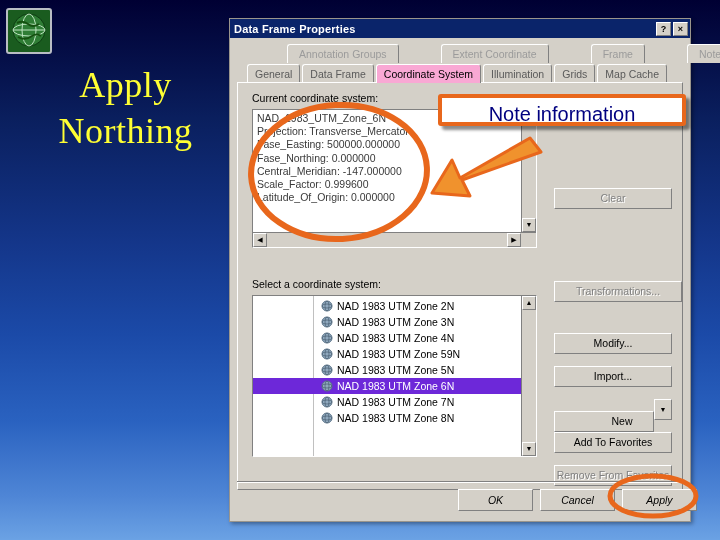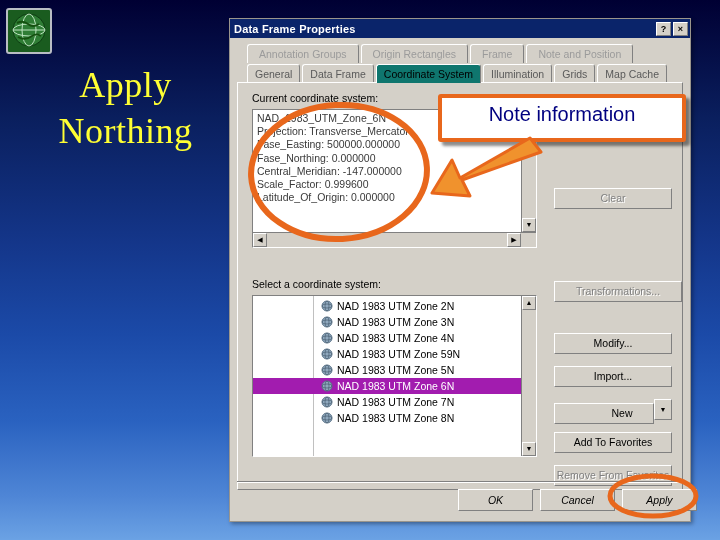--- a/index.html
+++ b/index.html
@@ -119,27 +119,28 @@
     color: #5a5a5a;
     padding: 3px 7px 3px 7px;
     box-sizing: border-box;
     white-space: nowrap;
     border-radius: 3px 3px 0 0;
   }
   .tab.wide { padding: 3px 11px; }
   .tab.active {
     color: #000000;
     font-weight: normal;
-    background: #0f766e;
+    background: #f9a8d4;
     position: relative;
     z-index: 3;
     border-color: #ffffff #808080 #808080 #ffffff;
   }
   .tab.inactive-top {
     color: #9b9b9b;
+    margin-left: 40px;
   }
 
   .panel {
     border: 1px solid;
     border-color: #ffffff #808080 #808080 #ffffff;
     margin-top: -1px;
     height: 408px;
     position: relative;
     box-sizing: border-box;
     background: #d4d0c8;
@@ -215,21 +216,21 @@
   }
   .btn.disabled { color: #808080; text-shadow: 1px 1px 0 #ffffff; }
   .btn-std { width: 118px; height: 21px; line-height: 19px; }
 
   .btn-new-wrap {
     position: absolute;
     width: 118px; height: 21px;
   }
   .btn-new-main {
     position: absolute;
-    left: 0; top: 4px;
+    left: 0; top: 12px;
     width: 100px; height: 21px;
     line-height: 19px;
     padding-left: 36px;
   }
   .btn-new-arrow {
     position: absolute;
     right: 0; top: 0;
     width: 18px; height: 21px;
     line-height: 19px;
     font-size: 7px;
@@ -261,21 +262,21 @@
     color: #000000;
     padding-left: 68px;
     box-sizing: border-box;
   }
   .lrow .globe-ic {
     width: 12px; height: 12px;
     margin-right: 4px;
     flex: 0 0 auto;
   }
   .lrow.selected {
-    background: #a21caf;
+    background: #6d28d9;
     color: #ffffff;
   }
   .vline {
     position: absolute;
     left: 60px;
     top: 0;
     bottom: 0;
     width: 1px;
     background: #c0c0c0;
   }
@@ -298,21 +299,21 @@
     line-height: 20px;
     font-style: italic;
   }
 
   
   .note-box {
     position: absolute;
     left: 438px;
     top: 94px;
     width: 248px;
-    height: 48px;
+    height: 32px;
     background: #ffffff;
     border: 4px solid #e8671c;
     border-radius: 3px;
     box-sizing: border-box;
     color: #000080;
     font-size: 20px;
     line-height: 32px;
     text-align: center;
     box-shadow: 4px 4px 3px rgba(0,0,0,0.45);
   }
@@ -351,21 +352,21 @@
     <div class="titlebar">
       <div class="title">Data Frame Properties</div>
       <div class="tb-btn">?</div>
       <div class="tb-btn">×</div>
     </div>
 
     <div class="dlg-body">
 
       <div class="tabrow">
         <div class="tab inactive-top wide">Annotation Groups</div>
-        <div class="tab inactive-top wide">Origin Rectangles</div>
+        <div class="tab inactive-top wide">Extent Coordinate</div>
         <div class="tab inactive-top wide">Frame</div>
         <div class="tab inactive-top wide">Note and Position</div>
       </div>
 
       <div class="tabrow row2">
         <div class="tab">General</div>
         <div class="tab">Data Frame</div>
         <div class="tab active">Coordinate System</div>
         <div class="tab">Illumination</div>
         <div class="tab">Grids</div>

